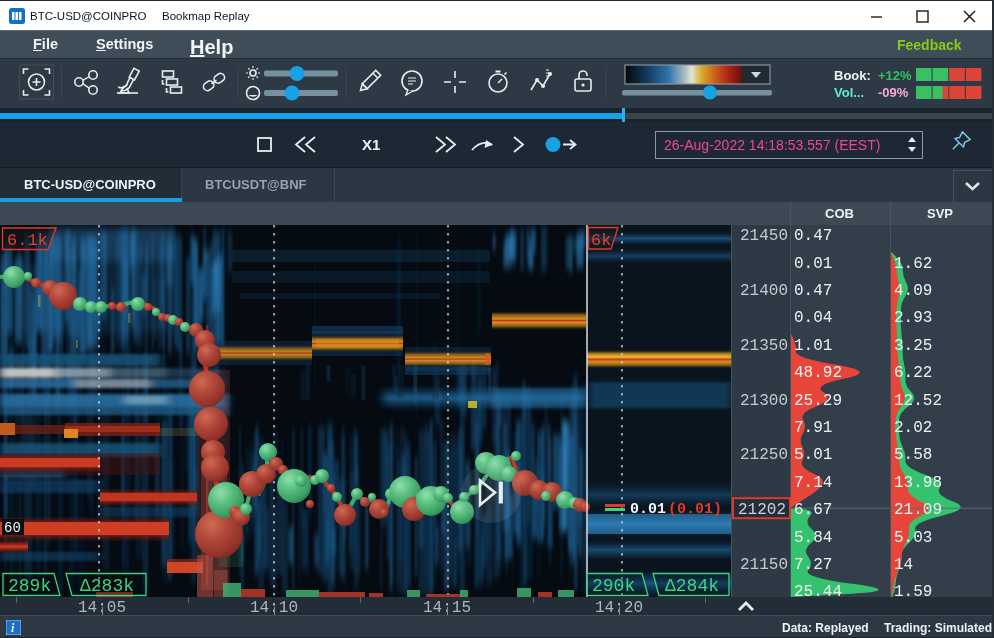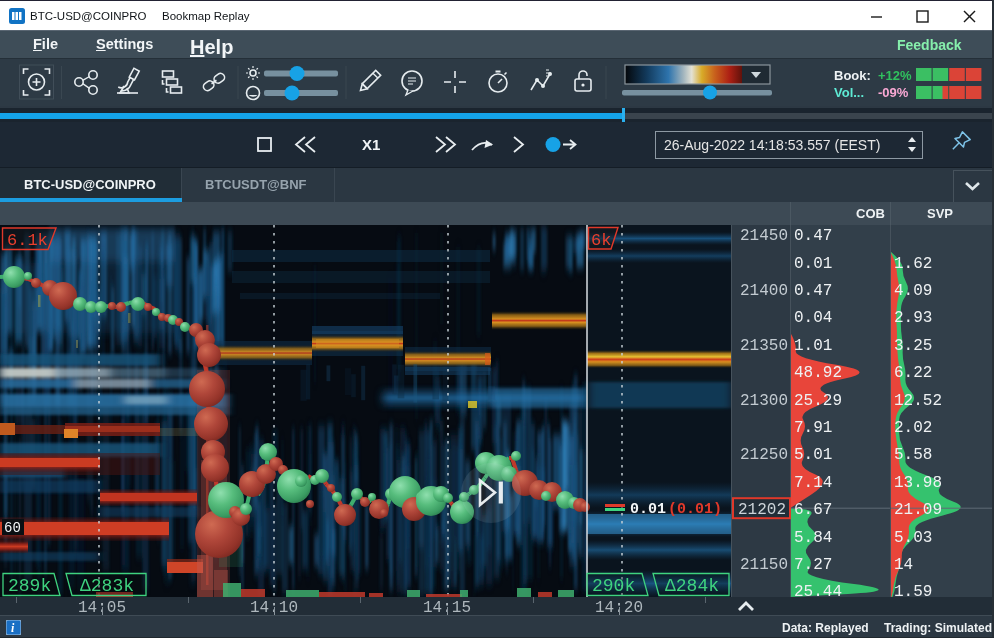--- a/index.html
+++ b/index.html
@@ -22,21 +22,21 @@
         <line x1="2" y1="11" x2="13" y2="11" stroke="#1a1a1a" stroke-width="1.4"></line>
         <rect x="48" y="5" width="11" height="11" fill="none" stroke="#1a1a1a" stroke-width="1.4"></rect>
         <line x1="95" y1="5" x2="106" y2="16" stroke="#1a1a1a" stroke-width="1.4"></line>
         <line x1="106" y1="5" x2="95" y2="16" stroke="#1a1a1a" stroke-width="1.4"></line>
       </svg>
     </div>
 <div class="abs" style="left:0;top:31px;width:994px;height:27px;background:#3e4d58;">
       <span class="abs" style="left:33px;top:5px;font-size:14.5px;font-weight:bold;color:#f2f5f7;"><u>F</u>ile</span>
       <span class="abs" style="left:96px;top:5px;font-size:14.5px;font-weight:bold;color:#f2f5f7;"><u>S</u>ettings</span>
       <span class="abs" style="left:190px;top:5px;font-size:20px;font-weight:bold;color:#f2f5f7;"><u>H</u>elp</span>
-      <span class="abs" style="left:897px;top:6px;font-size:14px;font-weight:bold;color:#86efac;">Feedback</span>
+      <span class="abs" style="left:897px;top:6px;font-size:14px;font-weight:bold;color:#84cc16;">Feedback</span>
     </div>
 <div class="abs" style="left:0;top:58px;width:994px;height:48px;background:#2d3a45;border-top:1px solid #242f38;">
       <svg class="abs" style="left:0;top:0" width="620" height="50" viewBox="0 0 620 50">
         <circle cx="36.5" cy="23" r="8" fill="none" stroke="#e6ecef" stroke-width="1.6"></circle>
         <path d="M 32.5 23 h 8 M 36.5 19 v 8" stroke="#e6ecef" stroke-width="1.6"></path>
         <path d="M 23.5 15 L 23.5 10 L 28.5 10" fill="none" stroke="#e6ecef" stroke-width="1.6"></path>
         <path d="M 49.5 15 L 49.5 10 L 44.5 10" fill="none" stroke="#e6ecef" stroke-width="1.6"></path>
         <path d="M 23.5 31 L 23.5 36 L 28.5 36" fill="none" stroke="#e6ecef" stroke-width="1.6"></path>
         <path d="M 49.5 31 L 49.5 36 L 44.5 36" fill="none" stroke="#e6ecef" stroke-width="1.6"></path>
         <rect x="19.5" y="6" width="34" height="34" fill="none" stroke="#414e59" stroke-width="1"></rect>
@@ -160,21 +160,21 @@
         <path d="M 305 15 L 296 22.5 L 305 30 M 315 15 L 306 22.5 L 315 30" fill="none" stroke="#e8edf0" stroke-width="1.8"></path>
         <path d="M 436 15 L 445 22.5 L 436 30 M 446 15 L 455 22.5 L 446 30" fill="none" stroke="#e8edf0" stroke-width="1.8"></path>
         <path d="M 472 28 q 10 -11 20 -5" fill="none" stroke="#e8edf0" stroke-width="1.8"></path>
         <path d="M 486 18 l 7 4.5 l -8.5 3.5 z" fill="#e8edf0"></path>
         <path d="M 514 15 L 523 22.5 L 514 30" fill="none" stroke="#e8edf0" stroke-width="1.8"></path>
         <circle cx="553" cy="22.5" r="7.5" fill="#17a2e6"></circle>
         <path d="M 563 22.5 h 12 M 570 18 l 5.5 4.5 l -5.5 4.5" fill="none" stroke="#e8edf0" stroke-width="1.8"></path>
       </svg>
       <span class="abs" style="left:362px;top:14px;font-size:15px;font-weight:bold;color:#f2f5f7;">X1</span>
       <div class="abs" style="left:655px;top:9px;width:268px;height:28px;border:1.5px solid #8d99a3;"></div>
-      <span class="abs" style="left:664px;top:15px;font-size:14px;color:#e5e5e5;">26-Aug-2022 14:18:53.557 (EEST)</span>
+      <span class="abs" style="left:664px;top:15px;font-size:14px;color:#ec4899;">26-Aug-2022 14:18:53.557 (EEST)</span>
       <svg class="abs" style="left:904px;top:13px" width="16" height="20" viewBox="0 0 16 20">
         <path d="M 4 7 L 8 2 L 12 7 Z" fill="#e8edf0"></path>
         <path d="M 4 12 L 8 17 L 12 12 Z" fill="#e8edf0"></path>
       </svg>
       <svg class="abs" style="left:947px;top:9px" width="30" height="30" viewBox="0 0 30 30">
         <g transform="translate(11.5,12.5) rotate(45)" fill="none" stroke="#7ec3e8" stroke-width="1.5" stroke-linejoin="round">
           <path d="M -5.5 -11 L 5.5 -11 L 3.5 -5 L 6 -1 L -6 -1 L -3.5 -5 Z"></path>
           <line x1="0" y1="-1" x2="0" y2="8"></line>
         </g>
       </svg>
@@ -186,21 +186,21 @@
       <div class="abs" style="left:182px;top:0;width:153px;height:35px;border-right:1px solid #3a4651;"></div>
       <span class="abs" style="left:205px;top:9px;font-size:13px;font-weight:bold;color:#96a3ad;">BTCUSDT@BNF</span>
       <div class="abs" style="left:953px;top:2px;width:40px;height:33px;border-left:1px solid #46525c;border-top:1px solid #46525c;"></div>
       <svg class="abs" style="left:964px;top:13px" width="17" height="10" viewBox="0 0 17 10">
         <path d="M 2 2 L 8.5 8 L 15 2" fill="none" stroke="#dfe7ea" stroke-width="2.6"></path>
       </svg>
     </div>
 <div class="abs" style="left:0;top:202px;width:994px;height:23px;background:#3d4a55;">
       <div class="abs" style="left:790px;top:0;width:1px;height:23px;background:#4b5862;"></div>
       <div class="abs" style="left:890px;top:0;width:1px;height:23px;background:#4b5862;"></div>
-      <span class="abs" style="left:856px;top:4px;font-size:13px;font-weight:bold;color:#eef2f4;">COB</span>
+      <span class="abs" style="left:825px;top:4px;font-size:13px;font-weight:bold;color:#eef2f4;">COB</span>
       <span class="abs" style="left:927px;top:4px;font-size:13px;font-weight:bold;color:#eef2f4;">SVP</span>
     </div>
 <svg width="731" height="372" viewBox="0 0 731 372" style="position:absolute;left:0;top:225px">
       <rect x="0.0" y="0.0" width="731.0" height="372.0" fill="#060b12"></rect>
       <defs>
 <radialGradient id="rb" cx="0.35" cy="0.3" r="0.75">
  <stop offset="0" stop-color="#cf6a52"></stop>
           <stop offset="0.45" stop-color="#b0473a"></stop>
           <stop offset="0.85" stop-color="#933329"></stop>
           <stop offset="1" stop-color="#7e2a22"></stop>

